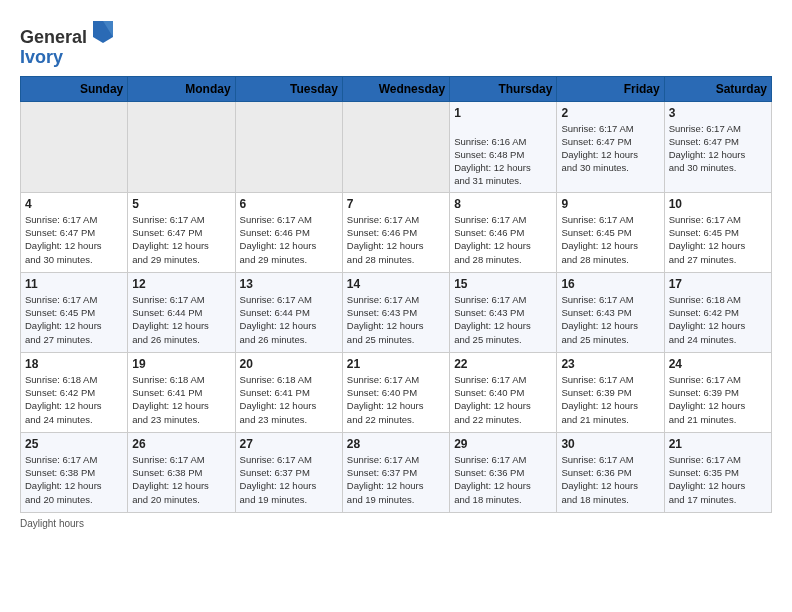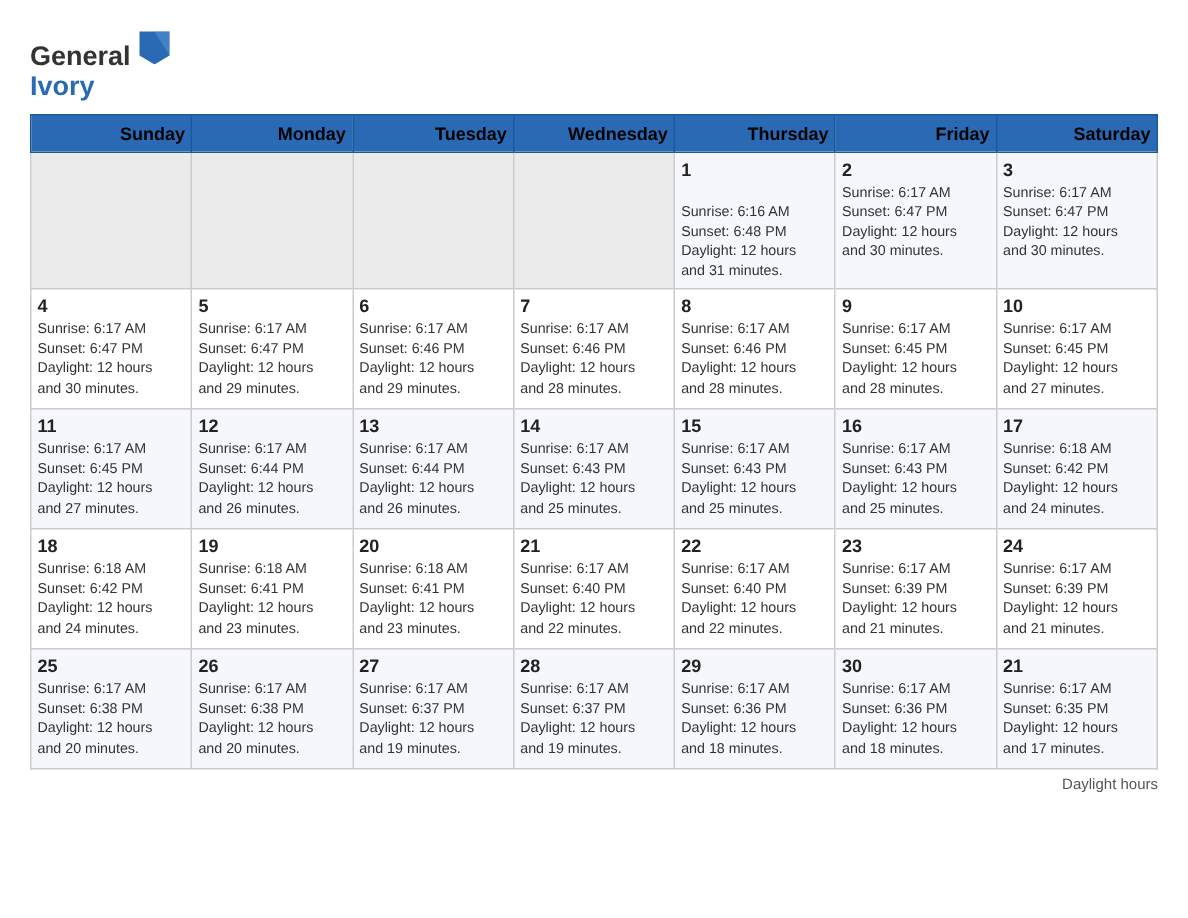--- a/index.html
+++ b/index.html
@@ -90,21 +90,21 @@
     }
     .day-info {
       font-size: 9.5px;
       color: #333;
       line-height: 1.4;
     }
     .footer {
       margin-top: 5px;
       font-size: 10px;
       color: #555;
-      text-align: right;
+      text-align: left;
     }
   </style>
 </head>
 <body>
 
 <div class="page">
   <div class="header">
     <div class="logo">
       <div>
         <div class="logo-text">

